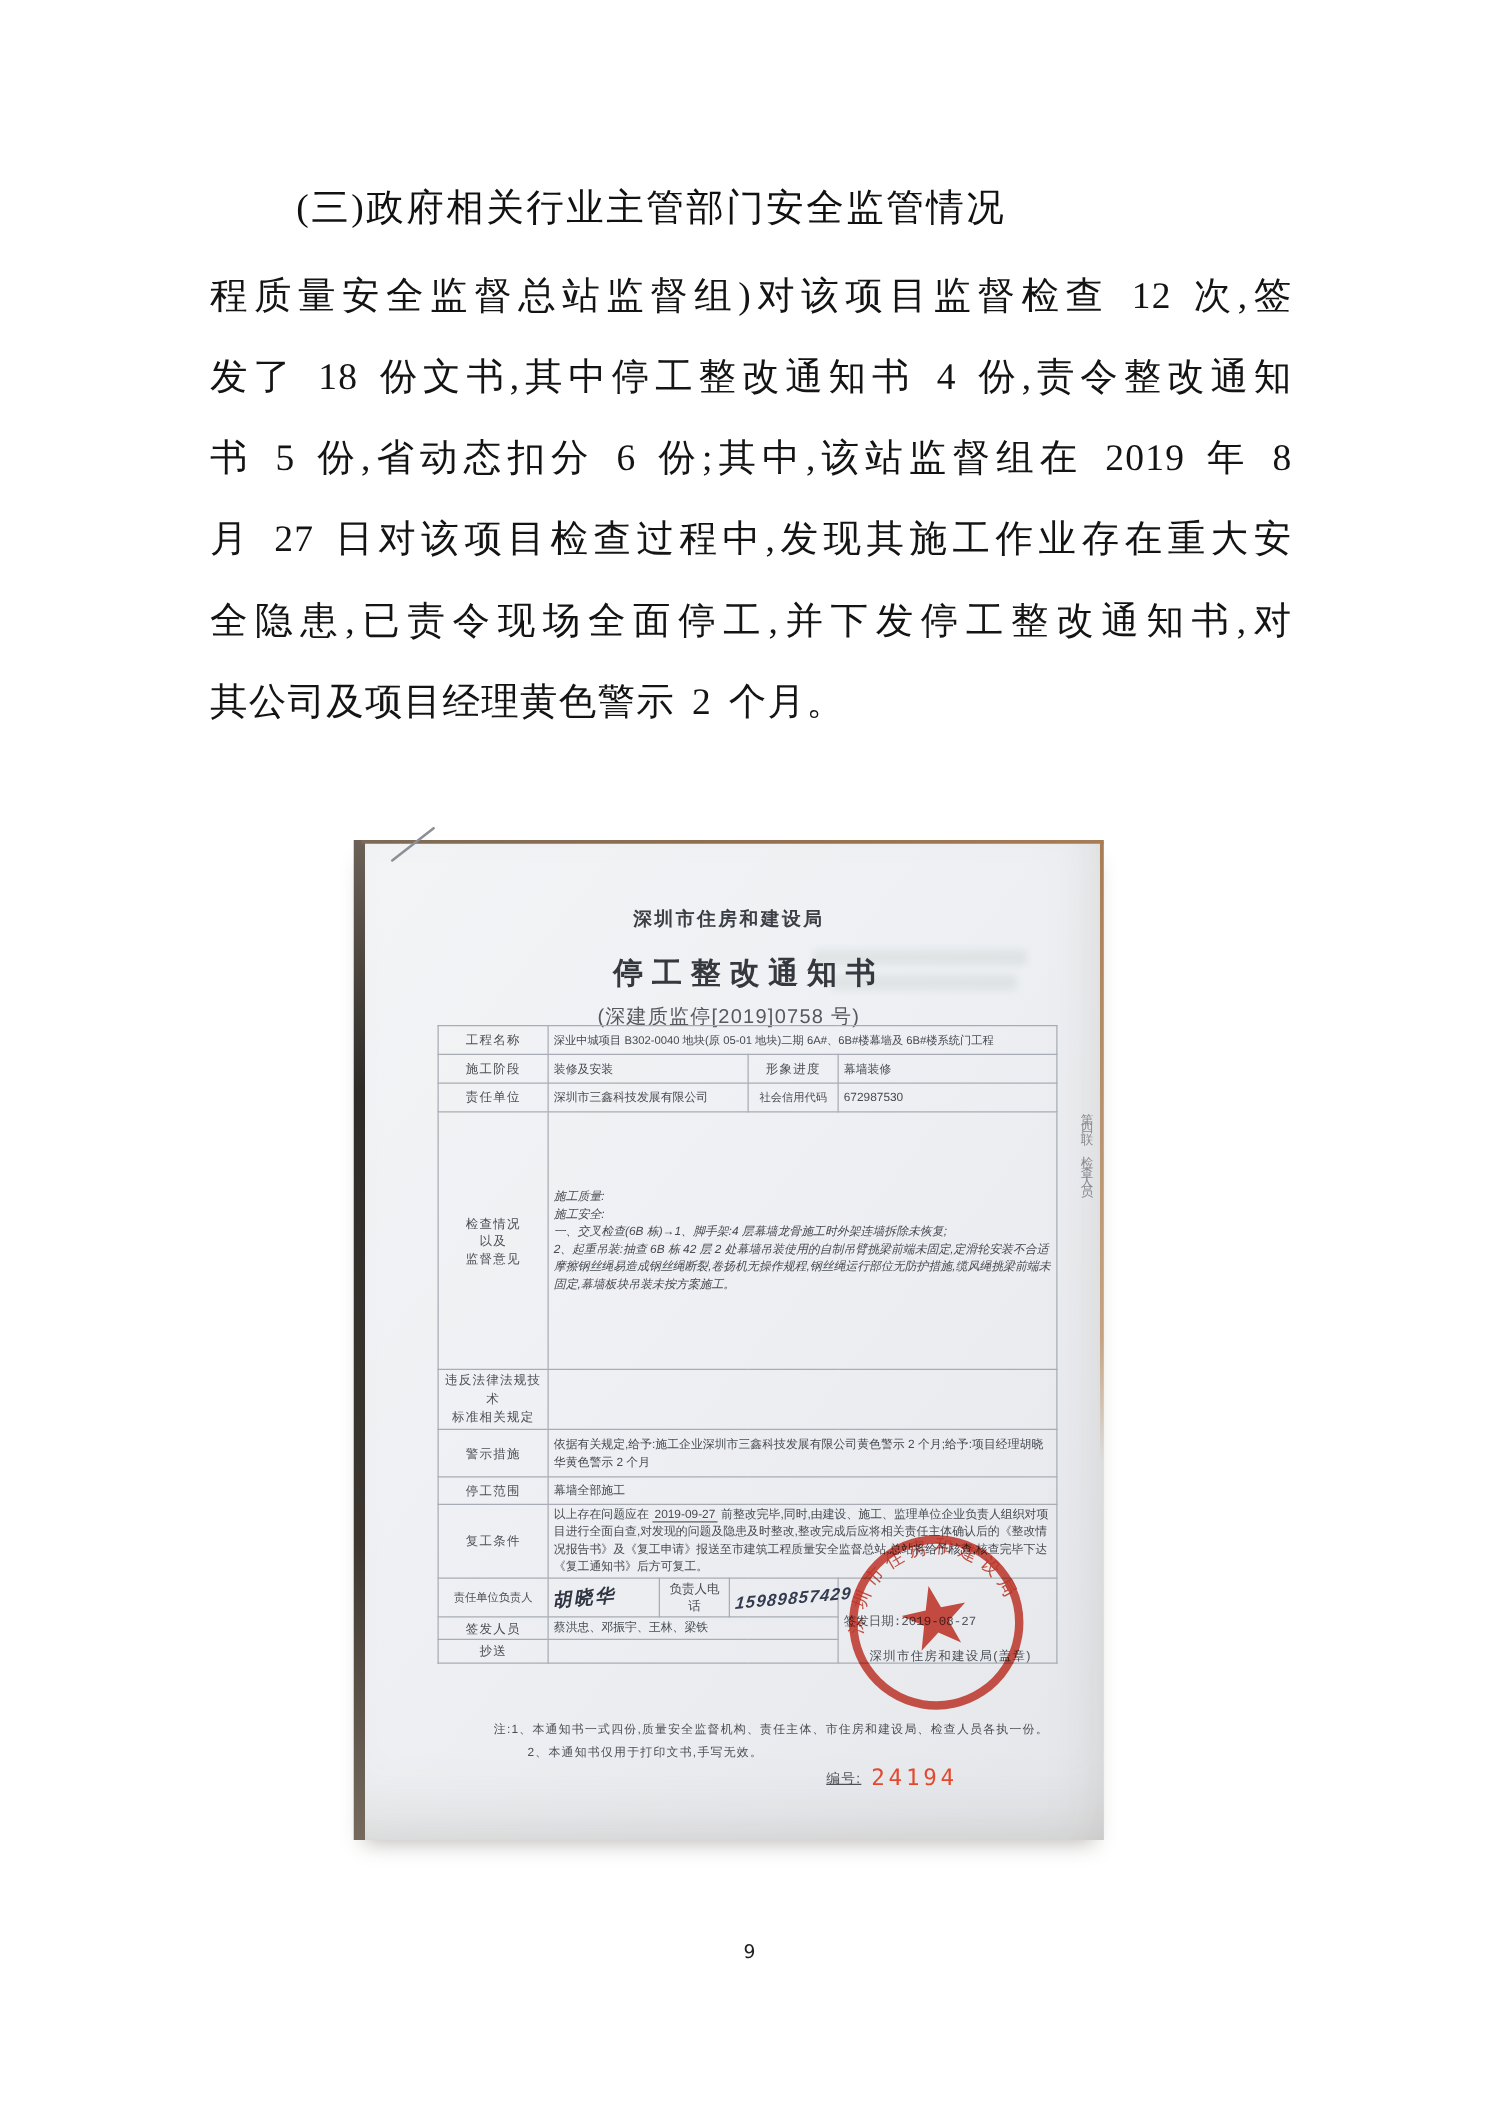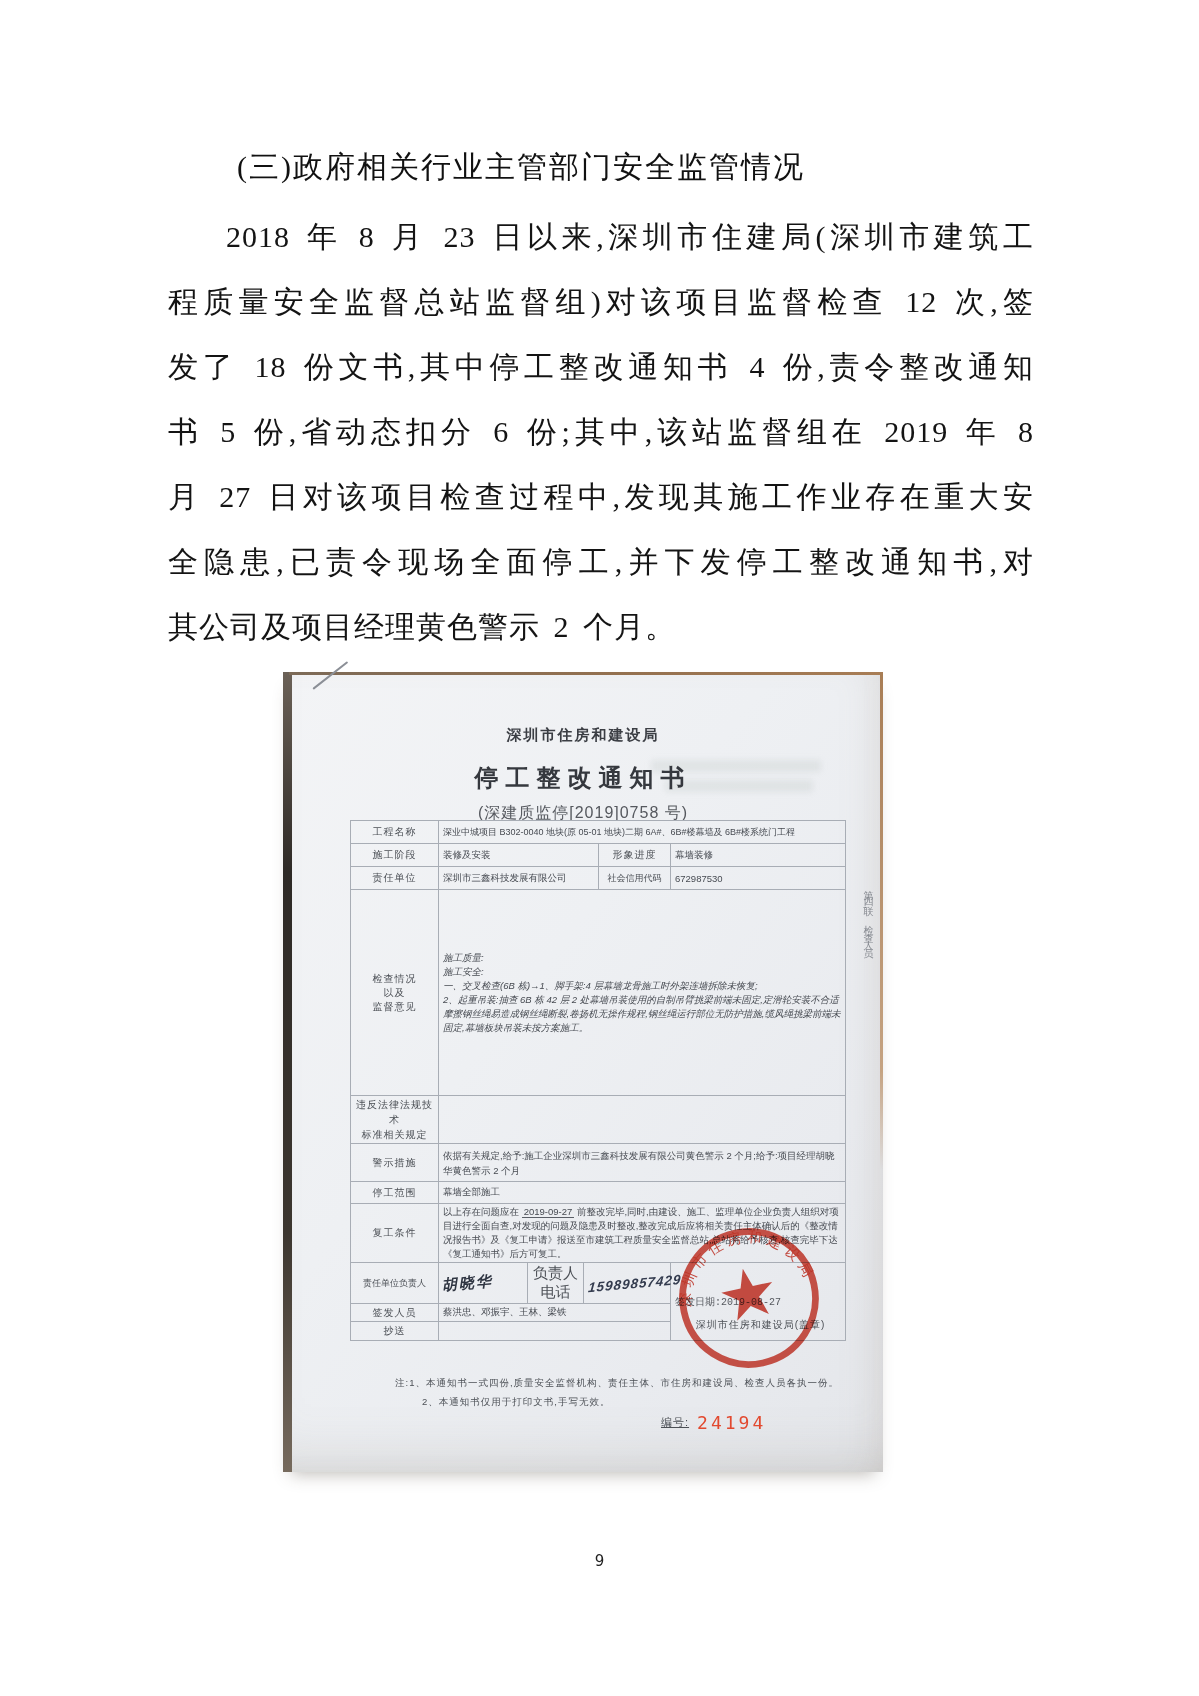--- a/index.html
+++ b/index.html
@@ -26,21 +26,21 @@
   .paper-top-edge{position:absolute;left:6px;top:0;width:594px;height:3px;
     background:linear-gradient(to right,#7c6a57,#93704f 55%,#a87d55);}
   .paper-right-edge{position:absolute;right:0;top:2px;width:3px;height:62%;
     background:linear-gradient(#a87d55,#c5a382 80%,rgba(197,163,130,0));}
   .pen-mark{position:absolute;left:30px;top:16px;width:44px;height:2px;background:#8b8f96;
     transform:rotate(-38deg);transform-origin:left center;border-radius:2px;}
   .ghost{position:absolute;background:rgba(145,155,148,.14);filter:blur(3px);border-radius:3px;}
 
   .agency-title{position:absolute;left:0;top:54px;width:100%;text-align:center;
     font-size:15px;font-weight:bold;letter-spacing:2px;color:#3b3e44;}
-  .notice-title{position:absolute;left:0;top:90px;width:100%;text-align:center;
+  .notice-title{position:absolute;left:16px;top:90px;width:100%;text-align:center;
     font-size:24px;font-weight:bold;letter-spacing:7px;color:#35383e;}
   .doc-number{position:absolute;left:0;top:131px;width:100%;text-align:center;
     font-size:16px;letter-spacing:1px;color:#55585e;}
 
   
   table.form{position:absolute;left:67px;top:148px;width:495px;border-collapse:collapse;
     table-layout:fixed;font-size:9.5px;color:#474b52;}
   table.form td{border:1px solid #a8adb5;padding:1px 4px;vertical-align:middle;overflow:visible;}
   td.lbl{text-align:center;letter-spacing:1px;font-size:10px;color:#4b4f55;}
   td.val{text-align:left;}
@@ -78,21 +78,20 @@
     font-family:"DejaVu Sans","Liberation Sans",sans-serif;font-size:15px;color:#222;}
 </style>
 </head>
 <body>
 
 <div class="screenshot">
 
   <div class="heading">(三)政府相关行业主管部门安全监管情况</div>
 
   <div class="para">
-    <div class="bline first">2018 年 8 月 23 日以来,深圳市住建局(深圳市建筑工</div>
     <div class="bline">程质量安全监督总站监督组)对该项目监督检查 12 次,签</div>
     <div class="bline">发了 18 份文书,其中停工整改通知书 4 份,责令整改通知</div>
     <div class="bline">书 5 份,省动态扣分 6 份;其中,该站监督组在 2019 年 8</div>
     <div class="bline">月 27 日对该项目检查过程中,发现其施工作业存在重大安</div>
     <div class="bline">全隐患,已责令现场全面停工,并下发停工整改通知书,对</div>
     <div class="bline last">其公司及项目经理黄色警示 2 个月。</div>
   </div>
 
   <div class="paper">
     <div class="paper-left-edge"></div>
@@ -164,21 +163,21 @@
       </tr>
       <tr class="r8">
         <td class="lbl">复工条件</td>
         <td class="val" colspan="5" style="line-height:14px;">
           <span>以上存在问题应在 </span><span class="resume-date">2019-09-27</span><span> 前整改完毕,同时,由建设、施工、监理单位企业负责人组织对项目进行全面自查,对发现的问题及隐患及时整改,整改完成后应将相关责任主体确认后的《整改情况报告书》及《复工申请》报送至市建筑工程质量安全监督总站,总站将给予核查,核查完毕下达《复工通知书》后方可复工。</span>
         </td>
       </tr>
       <tr class="r9">
         <td class="lbl" style="font-size:9px;letter-spacing:0;">责任单位负责人</td>
         <td class="val"><span class="handwrite-sig">胡晓华</span></td>
-        <td class="lbl" style="font-size:15px;letter-spacing:0;margin-top:44px;">负责人电话</td>
+        <td class="lbl" style="font-size:10px;letter-spacing:0;margin-top:44px;">负责人电话</td>
         <td class="val" colspan="2"><span class="handwrite-phone">15989857429</span></td>
         <td class="seal-cell" rowspan="3">
           <span class="issue-date">签发日期:2019-08-27</span>
         </td>
       </tr>
       <tr class="r10">
         <td class="lbl">签发人员</td>
         <td class="val" colspan="4">蔡洪忠、邓振宇、王林、梁铁</td>
       </tr>
       <tr class="r11">

